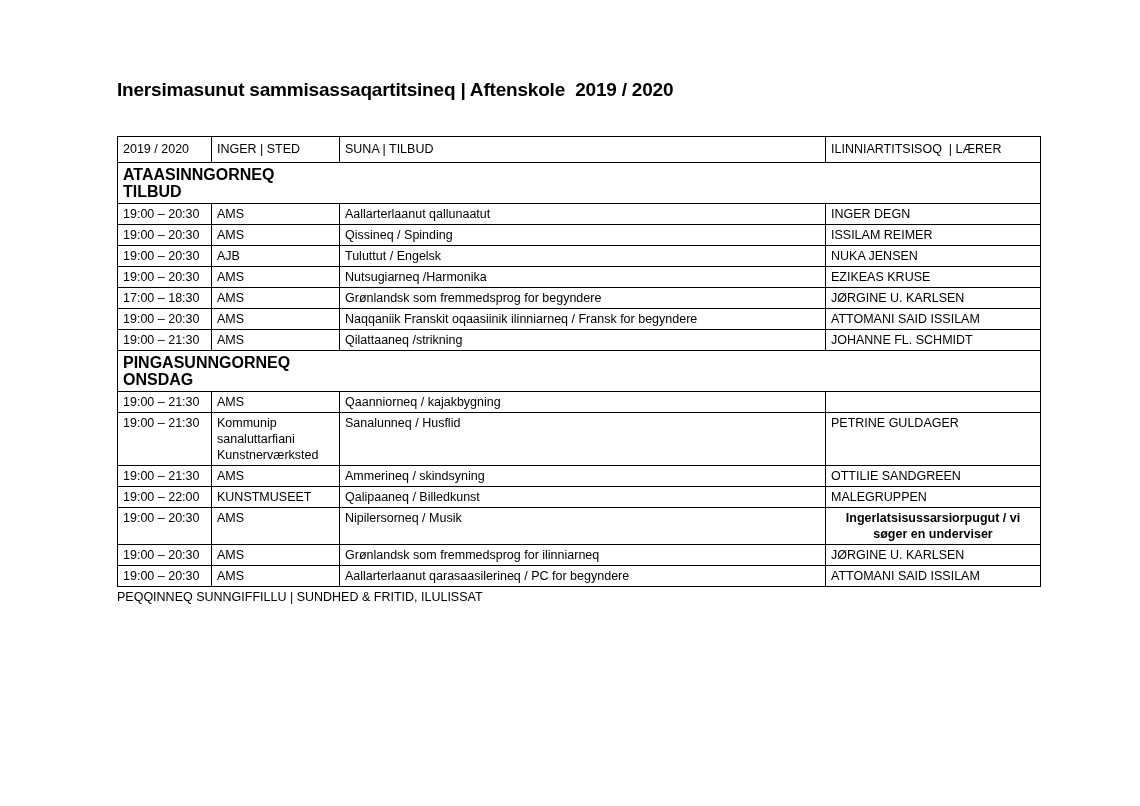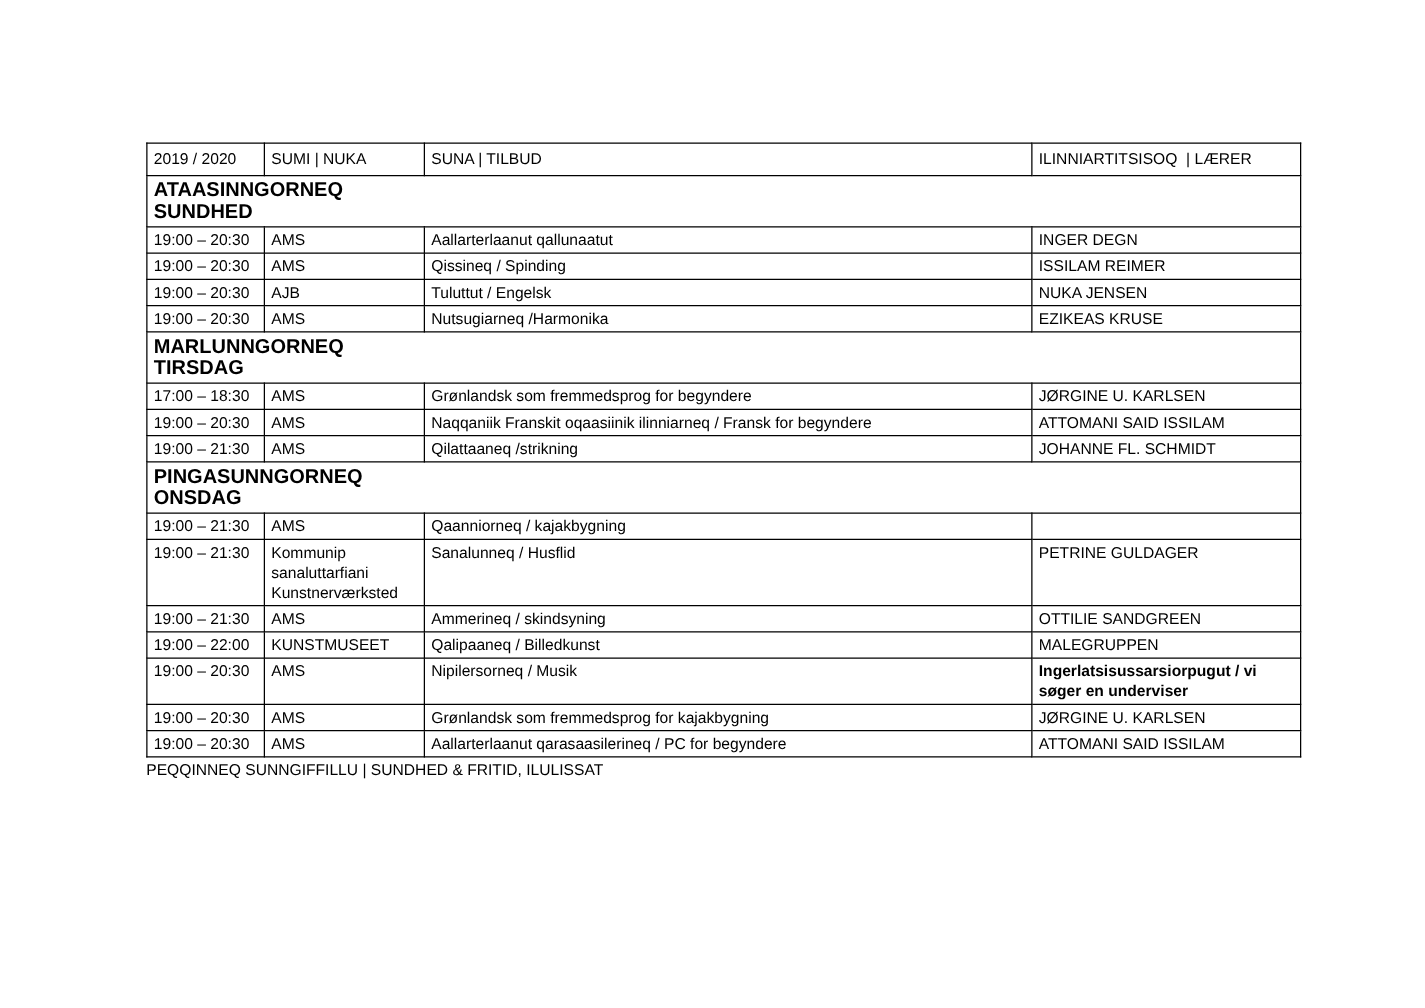--- a/index.html
+++ b/index.html
@@ -55,53 +55,55 @@
     padding: 3px 5px;
     line-height: 17px;
     font-weight: bold;
     font-size: 16px;
   }
   td.course-cell {
     font-weight: bold;
   }
   td.teacher-cell.bold {
     font-weight: bold;
+    text-align: center;
   }
   .footer {
     width: 923px;
     text-align: left;
     font-size: 12.5px;
     margin-top: 3px;
     padding-right: 10px;
     box-sizing: border-box;
   }
 </style>
 </head>
 <body>
 
 <div class="page">
   <div class="content">
+    <h1 class="title">Inersimasunut sammisassaqartitsineq | Aftenskole  2019 / 2020</h1>
     <table class="schedule">
       <colgroup>
         <col style="width:94px">
         <col style="width:128px">
         <col style="width:486px">
         <col style="width:215px">
       </colgroup>
       <thead>
         <tr>
           <th>2019 / 2020</th>
-          <th>SUMI | NUKA</th>
+          <th>INGER | STED</th>
           <th>SUNA | TILBUD</th>
           <th>ILINNIARTITSISOQ  | LÆRER</th>
         </tr>
       </thead>
       <tbody id="table-body">
           <tr class="day-row">
-            <td colspan="4"><div>ATAASINNGORNEQ</div><div>SUNDHED</div></td>
+            <td colspan="4"><div>ATAASINNGORNEQ</div><div>TILBUD</div></td>
           </tr>
           <tr>
             <td>19:00 – 20:30</td>
             <td>AMS</td>
             <td class="course-cell">Aallarterlaanut qallunaatut</td>
             <td class="teacher-cell">INGER DEGN</td>
           </tr>
           <tr>
             <td>19:00 – 20:30</td>
             <td>AMS</td>
@@ -112,23 +114,20 @@
             <td>19:00 – 20:30</td>
             <td>AJB</td>
             <td class="course-cell">Tuluttut / Engelsk</td>
             <td class="teacher-cell">NUKA JENSEN</td>
           </tr>
           <tr>
             <td>19:00 – 20:30</td>
             <td>AMS</td>
             <td class="course-cell">Nutsugiarneq /Harmonika</td>
             <td class="teacher-cell">EZIKEAS KRUSE</td>
-          </tr>
-          <tr class="day-row">
-            <td colspan="4"><div>MARLUNNGORNEQ</div><div>TIRSDAG</div></td>
           </tr>
           <tr>
             <td>17:00 – 18:30</td>
             <td>AMS</td>
             <td class="course-cell">Grønlandsk som fremmedsprog for begyndere</td>
             <td class="teacher-cell">JØRGINE U. KARLSEN</td>
           </tr>
           <tr>
             <td>19:00 – 20:30</td>
             <td>AMS</td>
@@ -170,21 +169,21 @@
           </tr>
           <tr>
             <td>19:00 – 20:30</td>
             <td>AMS</td>
             <td class="course-cell">Nipilersorneq / Musik</td>
             <td class="teacher-cell bold">Ingerlatsisussarsiorpugut / vi søger en underviser</td>
           </tr>
           <tr>
             <td>19:00 – 20:30</td>
             <td>AMS</td>
-            <td class="course-cell">Grønlandsk som fremmedsprog for kajakbygning</td>
+            <td class="course-cell">Grønlandsk som fremmedsprog for ilinniarneq</td>
             <td class="teacher-cell">JØRGINE U. KARLSEN</td>
           </tr>
           <tr>
             <td>19:00 – 20:30</td>
             <td>AMS</td>
             <td class="course-cell">Aallarterlaanut qarasaasilerineq / PC for begyndere</td>
             <td class="teacher-cell">ATTOMANI SAID ISSILAM</td>
           </tr>
         </tbody>
     </table>

